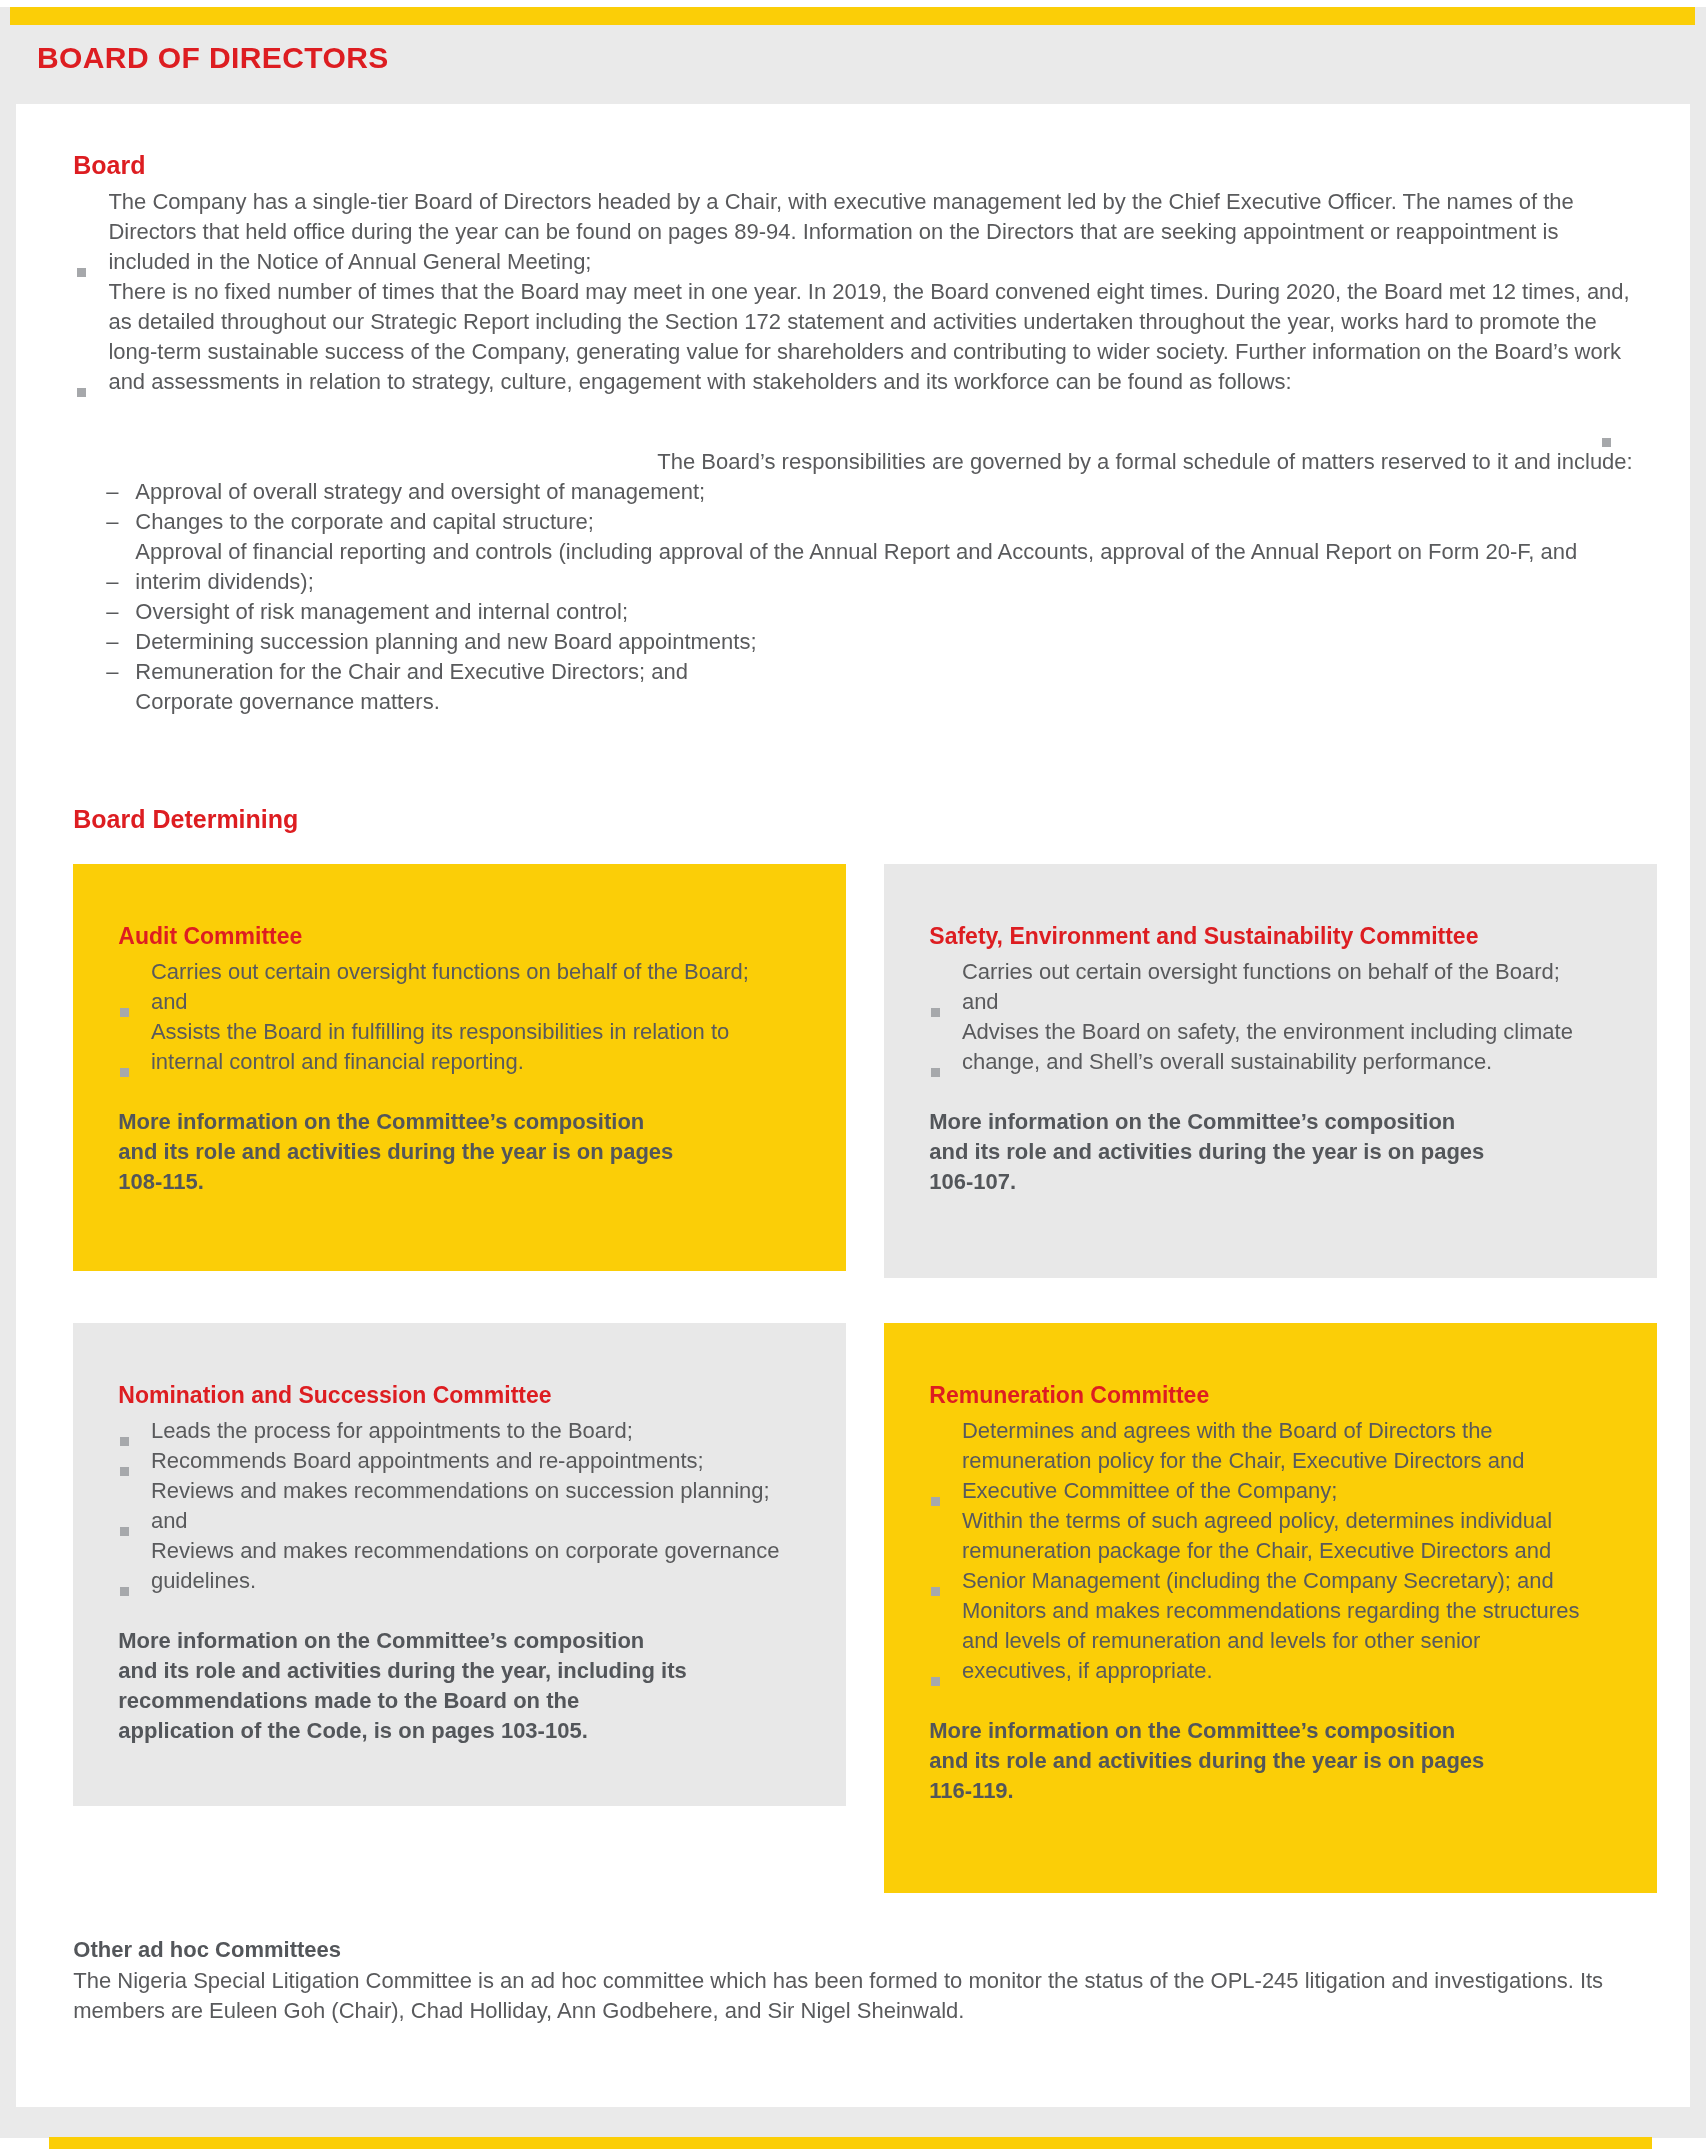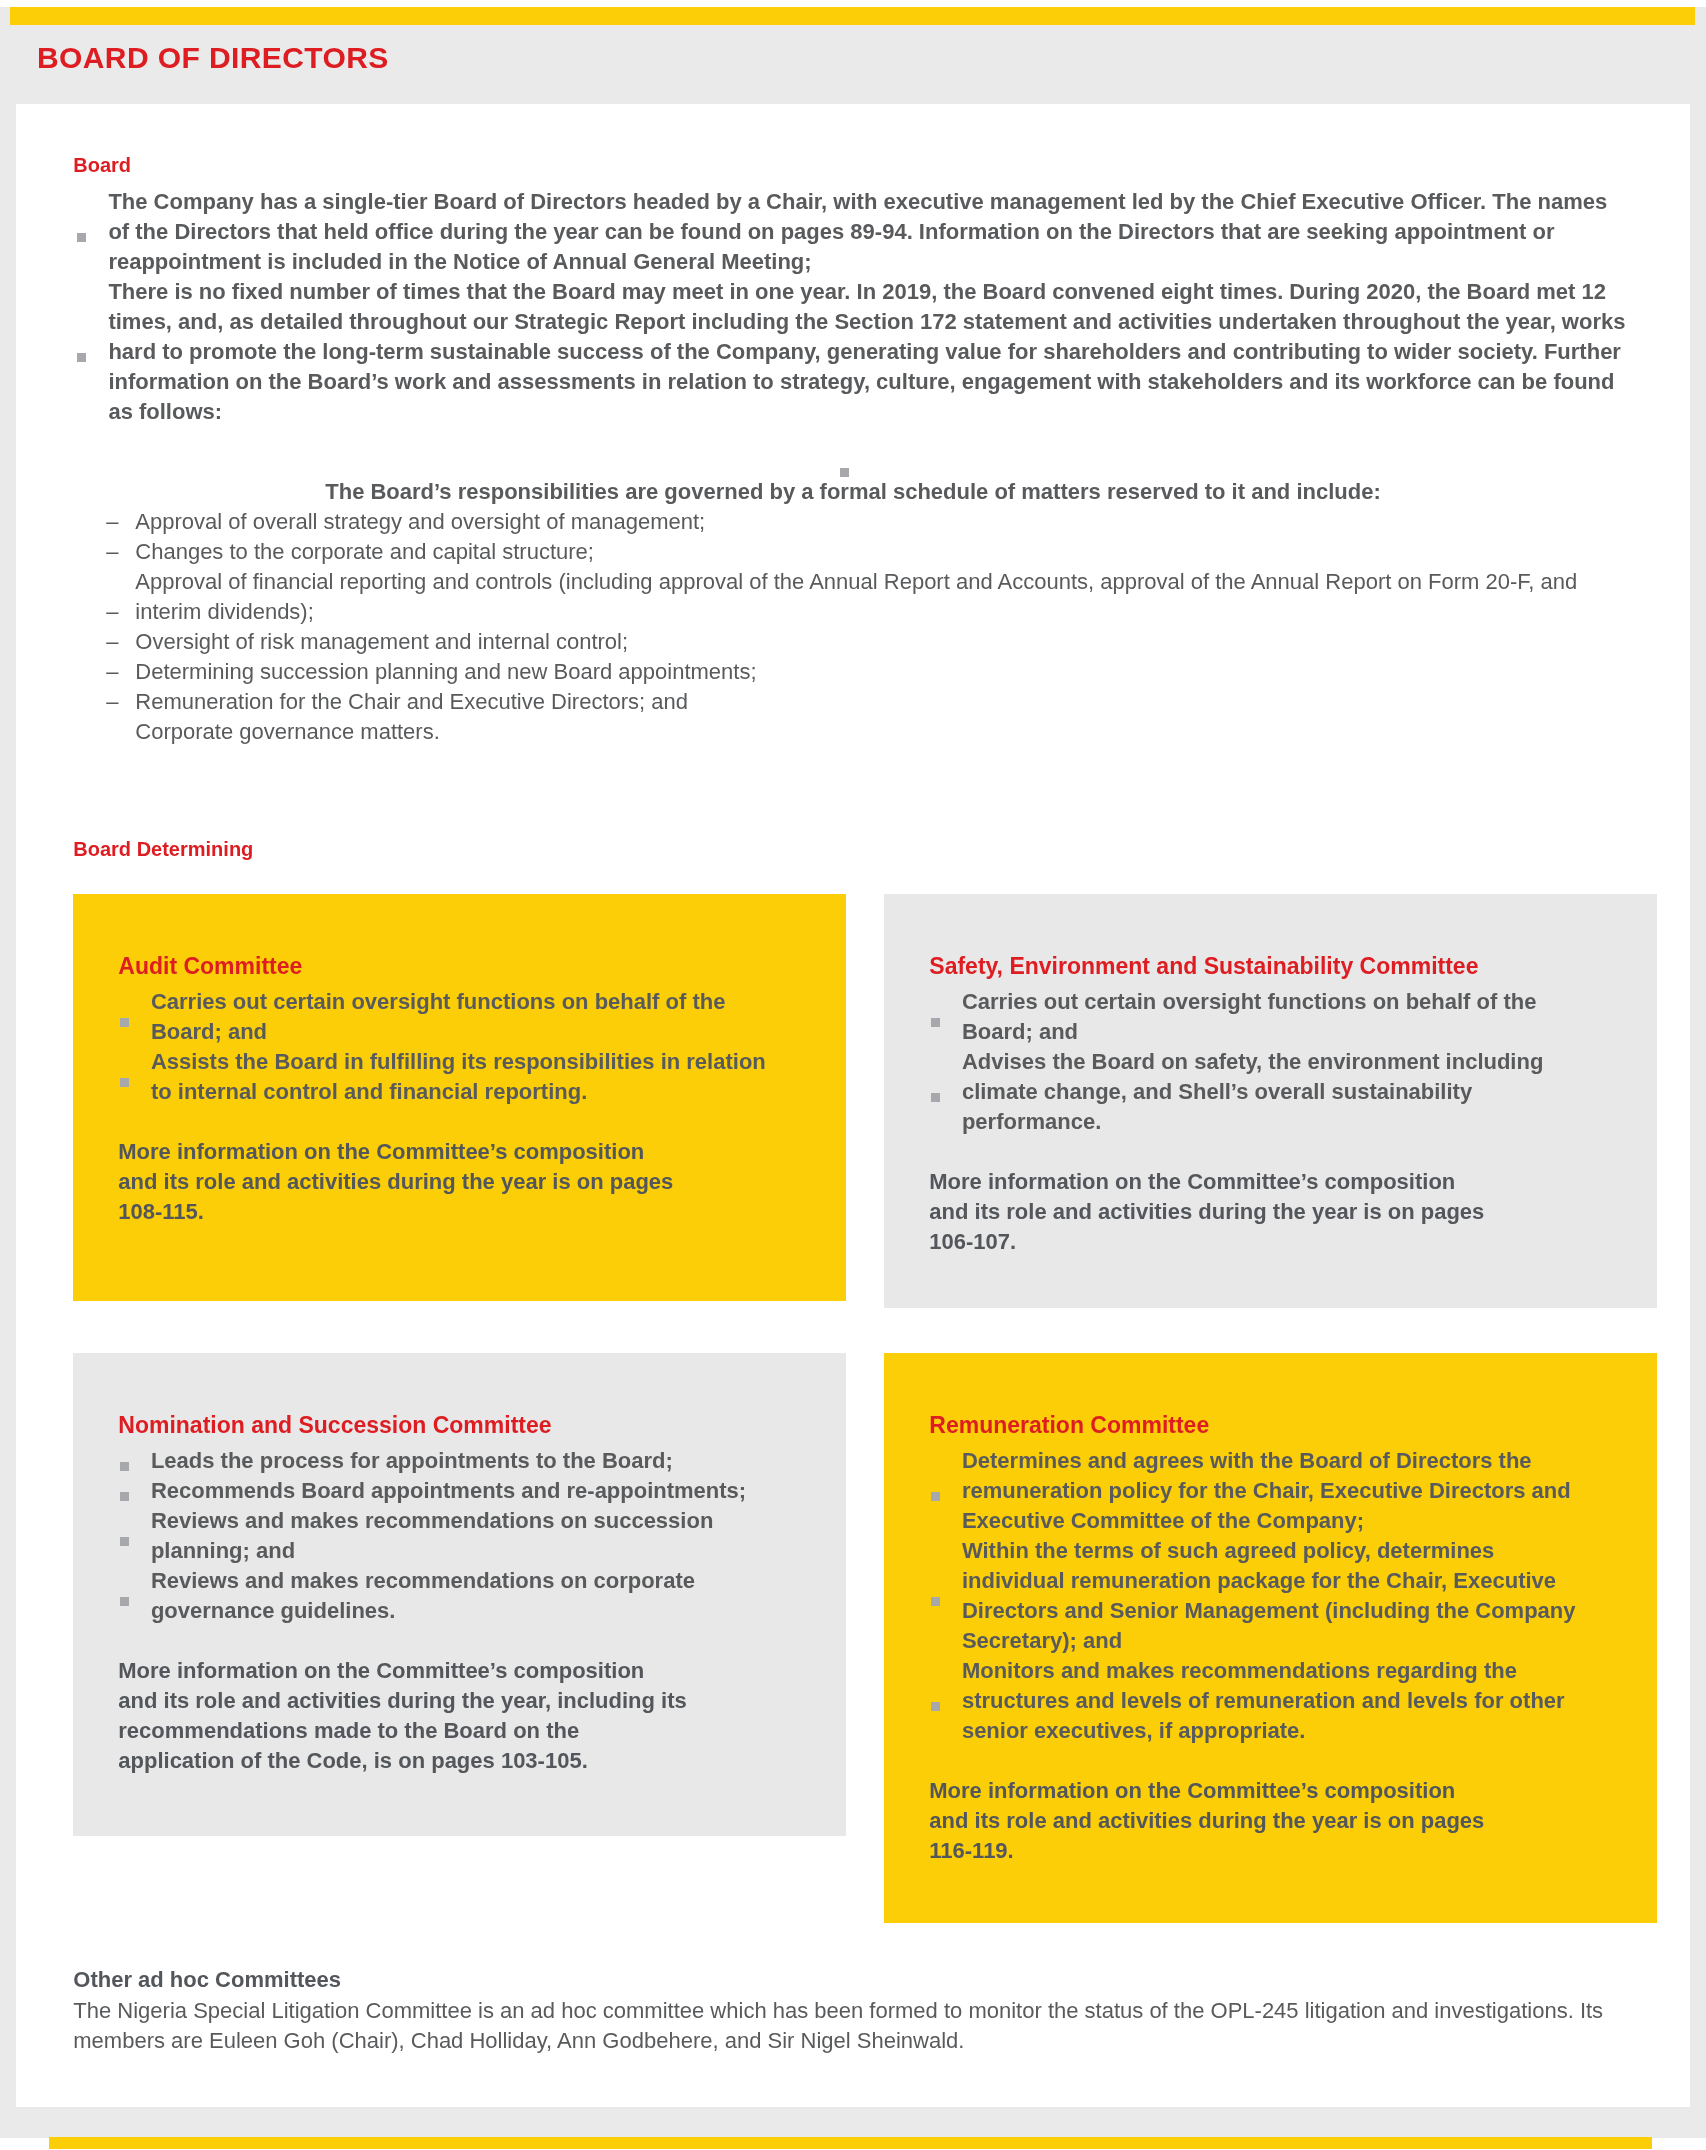--- a/index.html
+++ b/index.html
@@ -14,26 +14,26 @@
   .page-title{
     position:absolute;left:37px;top:41px;
     font-size:30px;font-weight:bold;color:#DD1D21;letter-spacing:0.4px;
   }
   .card{
     position:absolute;left:16.3px;top:104px;right:16.3px;height:2003px;
     background:#FFFFFF;box-sizing:border-box;
     padding:47px 57px 0 57px;overflow:hidden;
   }
   h2.section{
-    margin:0 0 8.1px 0;font-size:20px;line-height:28px;
+    margin:0 0 8.1px 0;font-size:25px;line-height:28px;
     font-weight:bold;color:#DD1D21;
   }
   h2.committees{margin-top:88px;}
   .body-txt{font-size:22px;line-height:30px;}
-  .b{display:flex;align-items:center;font-weight:bold;}
+  .b{display:flex;align-items:flex-end;}
   .sq{flex:none;width:9px;height:9px;background:#A6A8AB;margin:10.6px 22px 0 4.1px;}
   .sq.small{width:8.1px;height:8.1px;}
   .bt{flex:1;min-width:0;}
   .gap-top{margin-top:30px;flex-direction:column;}
   .sublist{padding-left:33px;}
   .sub{display:flex;align-items:flex-end;}
   .sub .dash{flex:none;width:29px;}
   .sub .dash::before{content:"–";}
   .sub .sqwrap{flex:none;width:29px;}
   .sub .sqwrap .sq{margin:10.6px 0 0 0.8px;}

